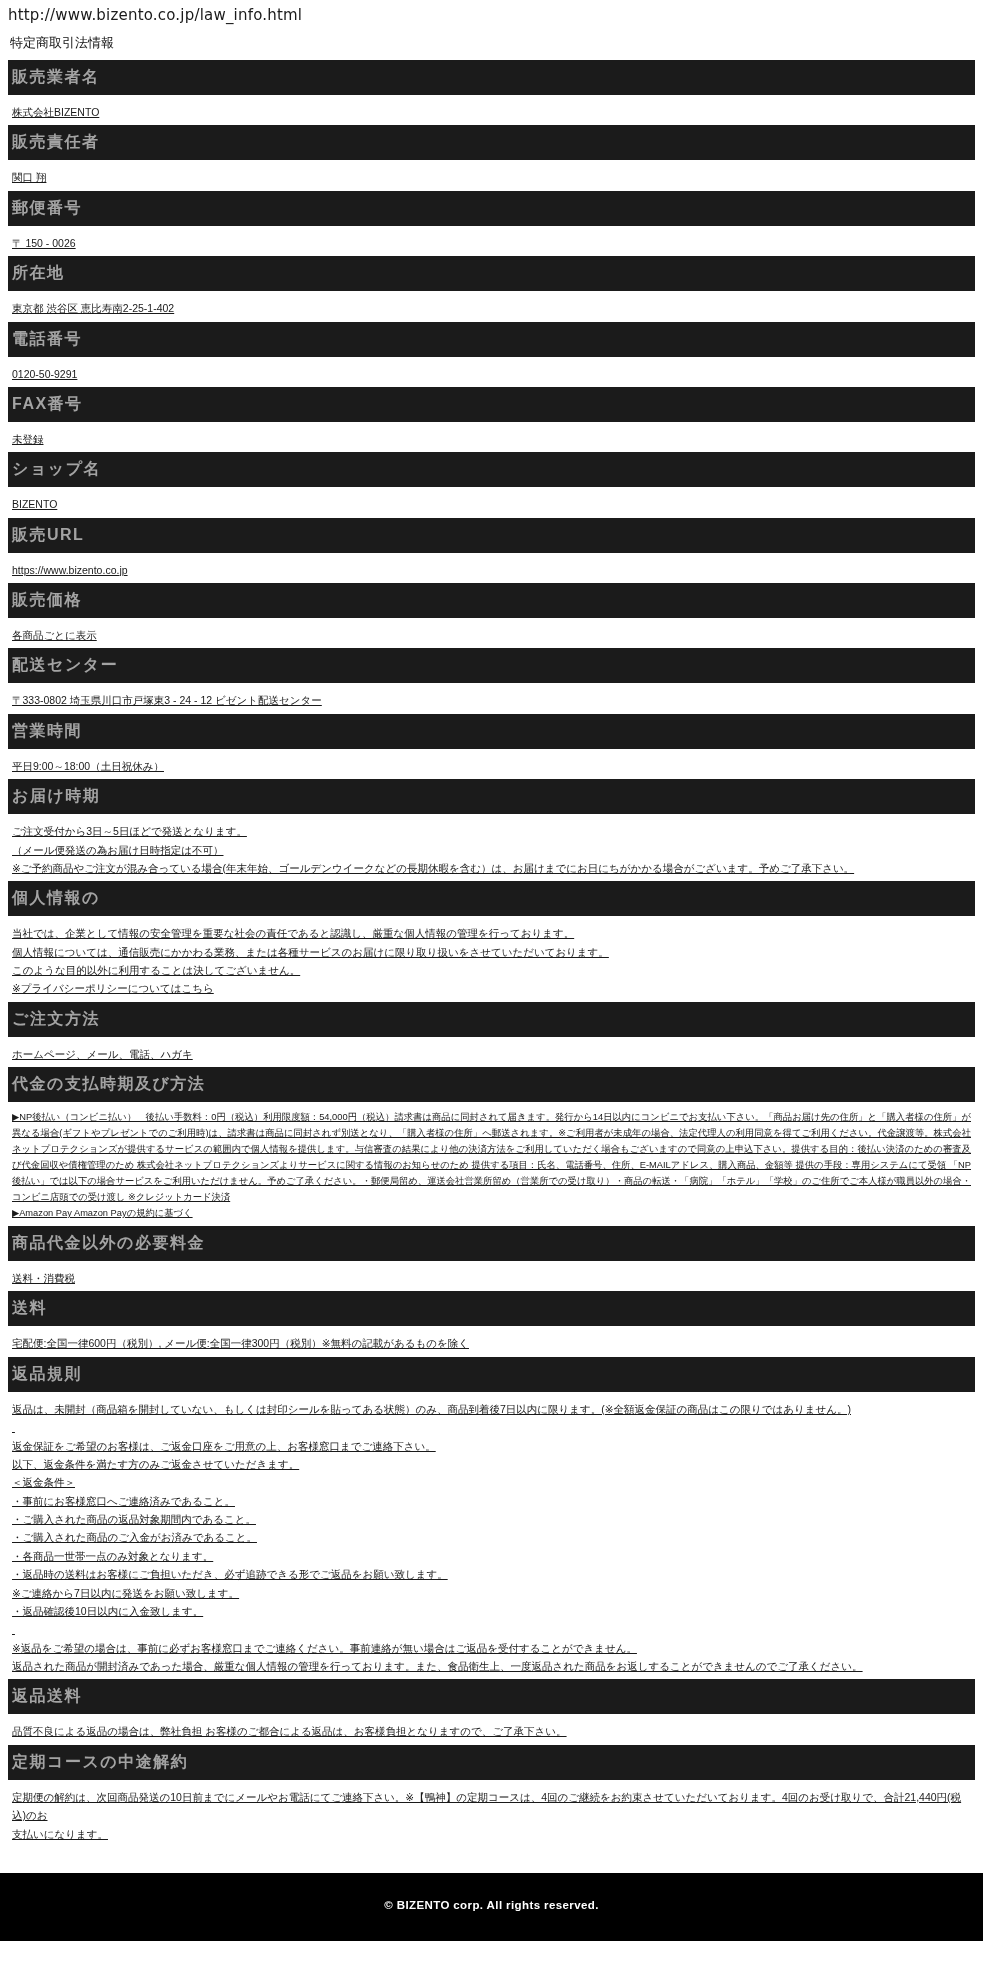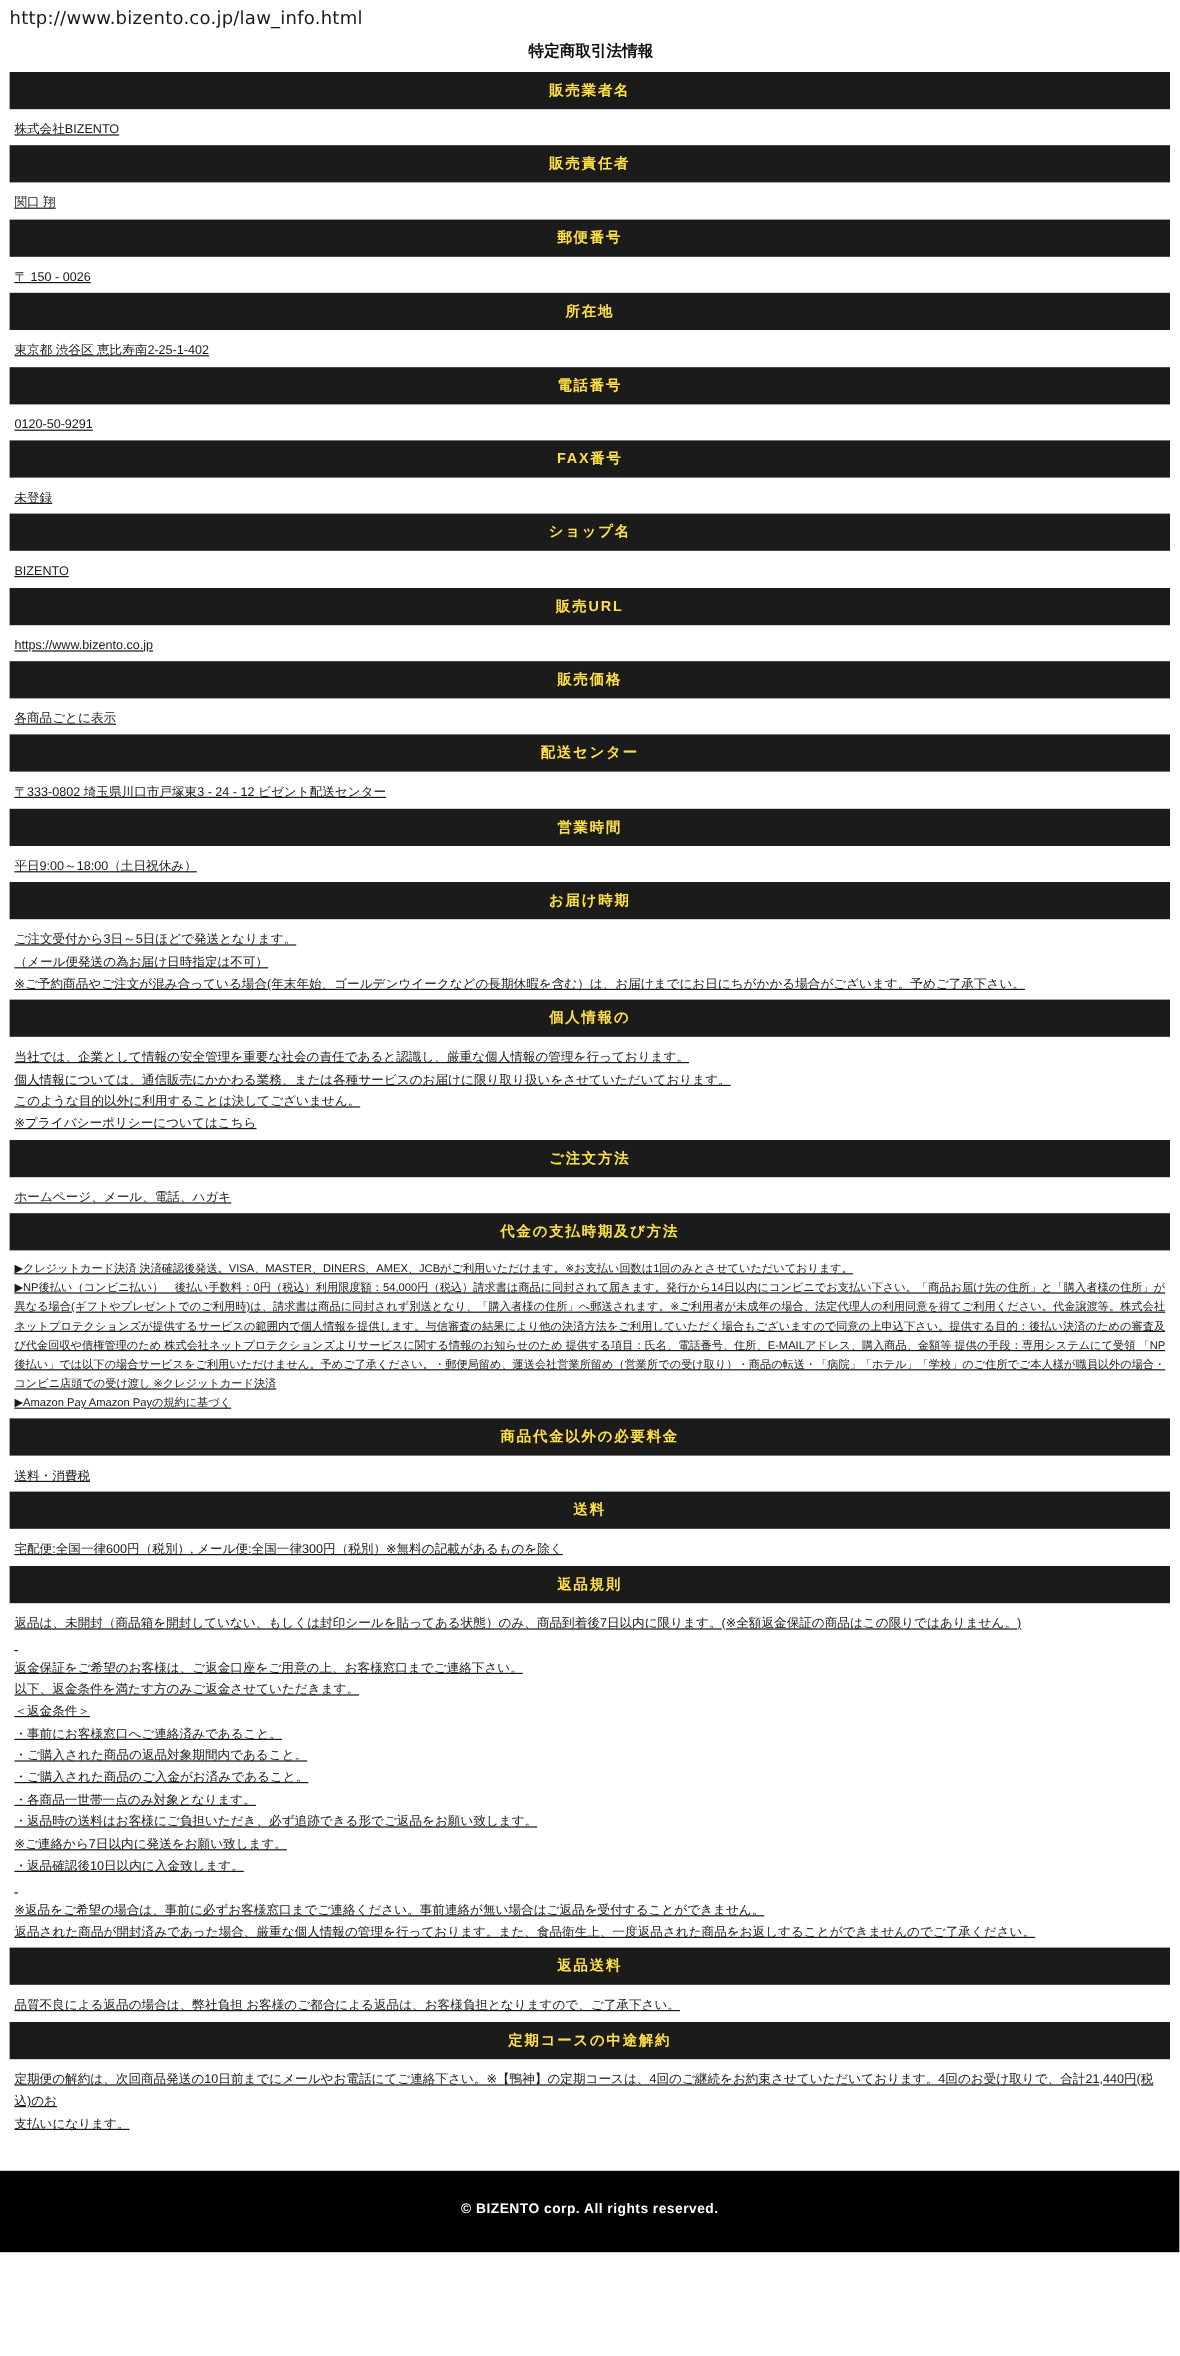--- a/index.html
+++ b/index.html
@@ -18,30 +18,28 @@
     font-size: 15px;
     color: #1a1a1a;
     padding: 6px 8px 4px 8px;
     letter-spacing: 0.2px;
   }
   .page {
     padding: 0 8px 0 8px;
   }
   .page-title {
     font-size: 13px;
-    font-weight: bold;
+    font-weight: normal;
     color: #111;
     margin: 6px 0 8px 2px;
-    text-align: center;
   }
   .section-head {
     background: #1b1b1b;
-    color: #fde047;
-    text-align: center;
-    font-size: 12px;
+    color: #a3a3a3;
+    font-size: 16px;
     font-weight: bold;
     letter-spacing: 1.5px;
     padding: 7px 4px 7px 4px;
     margin: 0;
   }
   .section-body {
     font-size: 10.5px;
     line-height: 1.75;
     color: #1a1a1a;
     padding: 8px 4px 4px 4px;
@@ -134,21 +132,20 @@
         <p>個人情報については、通信販売にかかわる業務、または各種サービスのお届けに限り取り扱いをさせていただいております。</p>
         <p>このような目的以外に利用することは決してございません。</p>
         <p>※プライバシーポリシーについてはこちら</p>
       </div>
       <div class="section-head">ご注文方法</div>
       <div class="section-body">
         <p>ホームページ、メール、電話、ハガキ</p>
       </div>
       <div class="section-head">代金の支払時期及び方法</div>
       <div class="section-body tiny justify">
-        <p>▶クレジットカード決済 決済確認後発送。VISA、MASTER、DINERS、AMEX、JCBがご利用いただけます。※お支払い回数は1回のみとさせていただいております。</p>
         <p>▶NP後払い（コンビニ払い）　後払い手数料：0円（税込）利用限度額：54,000円（税込）請求書は商品に同封されて届きます。発行から14日以内にコンビニでお支払い下さい。「商品お届け先の住所」と「購入者様の住所」が異なる場合(ギフトやプレゼントでのご利用時)は、請求書は商品に同封されず別送となり、「購入者様の住所」へ郵送されます。※ご利用者が未成年の場合、法定代理人の利用同意を得てご利用ください。代金譲渡等。株式会社ネットプロテクションズが提供するサービスの範囲内で個人情報を提供します。与信審査の結果により他の決済方法をご利用していただく場合もございますので同意の上申込下さい。提供する目的：後払い決済のための審査及び代金回収や債権管理のため 株式会社ネットプロテクションズよりサービスに関する情報のお知らせのため 提供する項目：氏名、電話番号、住所、E-MAILアドレス、購入商品、金額等 提供の手段：専用システムにて受領 「NP後払い」では以下の場合サービスをご利用いただけません。予めご了承ください。・郵便局留め、運送会社営業所留め（営業所での受け取り）・商品の転送・「病院」「ホテル」「学校」のご住所でご本人様が職員以外の場合・コンビニ店頭での受け渡し ※クレジットカード決済</p>
         <p>▶Amazon Pay Amazon Payの規約に基づく</p>
       </div>
       <div class="section-head">商品代金以外の必要料金</div>
       <div class="section-body">
         <p>送料・消費税</p>
       </div>
       <div class="section-head">送料</div>
       <div class="section-body">
         <p>宅配便:全国一律600円（税別）, メール便:全国一律300円（税別）※無料の記載があるものを除く</p>

